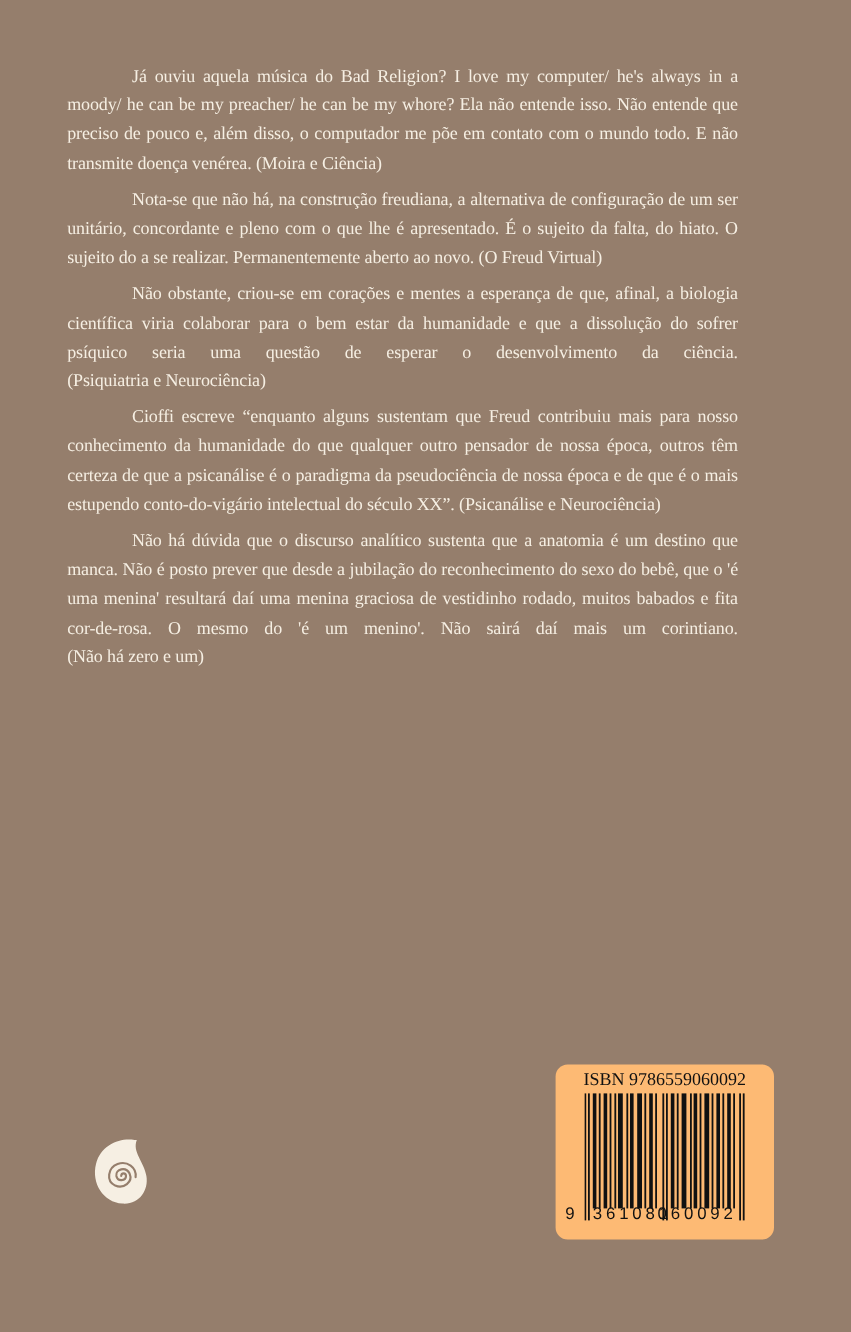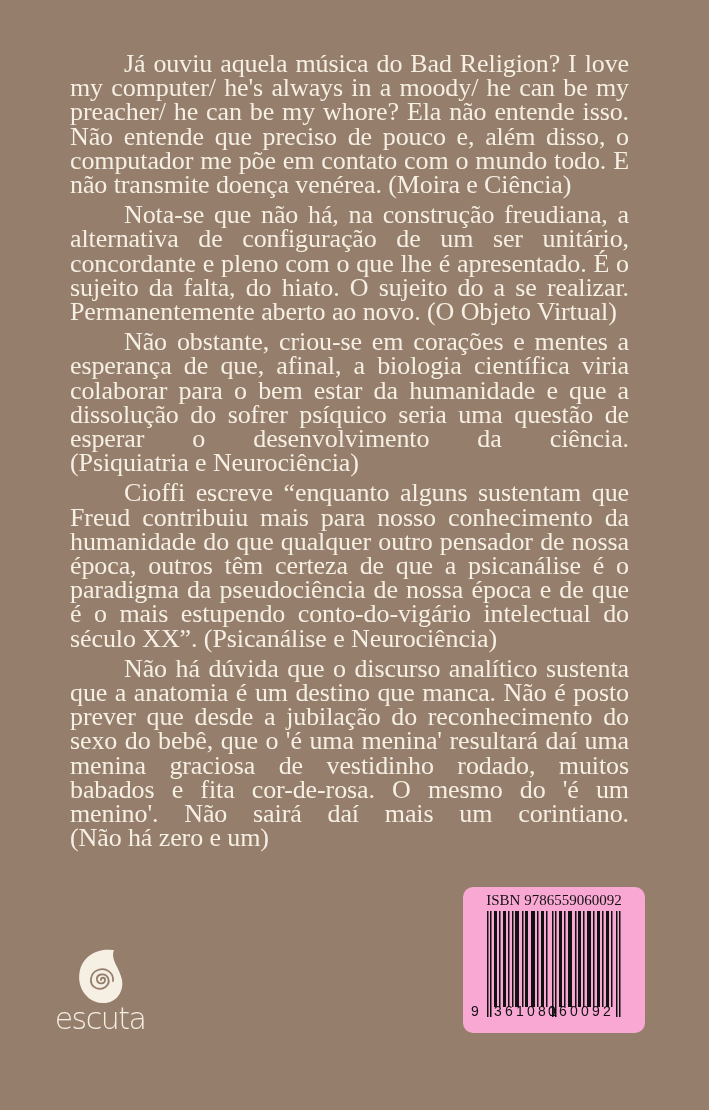--- a/index.html
+++ b/index.html
@@ -15,26 +15,26 @@
     font-family: "Liberation Serif", "DejaVu Serif", serif;
   }
   .back-cover {
     position: absolute;
     left: 0; top: 0;
     width: 709px; height: 1110px;
     background: #957e6c;
   }
   .blurb {
     position: absolute;
-    left: 70px;
+    left: 56px;
     top: 52px;
     width: 559px;
     color: #f6efe3;
     font-family: "Liberation Serif", "DejaVu Serif", serif;
-    font-size: 26px;
+    font-size: 15px;
     line-height: 24.2px;
   }
   .blurb p {
     margin: 0 0 6px 0;
     text-align: justify;
     text-indent: 54px;
     letter-spacing: -0.1px;
   }
   .blurb p .source {
     white-space: nowrap;
@@ -63,21 +63,21 @@
     font-weight: 300;
   }
 
   
   .isbn-label {
     position: absolute;
     left: 463px;
     top: 887px;
     width: 182px;
     height: 146px;
-    background: #f9a8d4;
+    background: #fdba74;
     border-radius: 10px;
   }
   .isbn-title {
     position: absolute;
     left: 0;
     top: 5px;
     width: 182px;
     text-align: center;
     font-family: "Liberation Serif", "DejaVu Serif", serif;
     font-size: 15px;
@@ -106,34 +106,33 @@
   .barcode-digits .d-left { position: absolute; left: 31px; letter-spacing: 3.2px; }
   .barcode-digits .d-right { position: absolute; left: 85px; letter-spacing: 3.2px; }
 </style>
 </head>
 <body>
 
 <div class="back-cover">
 
   <div class="blurb">
     <p><span>Já ouviu aquela música do Bad Religion? I love my computer/ he's always in a moody/ he can be my preacher/ he can be my whore? Ela não entende isso. Não entende que preciso de pouco e, além disso, o computador me põe em contato com o mundo todo. E não transmite doença venérea.</span> <span class="source">(Moira e Ciência)</span></p>
-    <p><span>Nota-se que não há, na construção freudiana, a alternativa de configuração de um ser unitário, concordante e pleno com o que lhe é apresentado. É o sujeito da falta, do hiato. O sujeito do a se realizar. Permanentemente aberto ao novo.</span> <span class="source">(O Objeto Virtual)</span></p>
+    <p><span>Nota-se que não há, na construção freudiana, a alternativa de configuração de um ser unitário, concordante e pleno com o que lhe é apresentado. É o sujeito da falta, do hiato. O sujeito do a se realizar. Permanentemente aberto ao novo.</span> <span class="source">(O Freud Virtual)</span></p>
     <p><span>Não obstante, criou-se em corações e mentes a esperança de que, afinal, a biologia científica viria colaborar para o bem estar da humanidade e que a dissolução do sofrer psíquico seria uma questão de esperar o desenvolvimento da ciência.</span> <span class="source">(Psiquiatria e Neurociência)</span></p>
     <p><span>Cioffi escreve “enquanto alguns sustentam que Freud contribuiu mais para nosso conhecimento da humanidade do que qualquer outro pensador de nossa época, outros têm certeza de que a psicanálise é o paradigma da pseudociência de nossa época e de que é o mais estupendo conto-do-vigário intelectual do século XX”.</span> <span class="source">(Psicanálise e Neurociência)</span></p>
     <p><span>Não há dúvida que o discurso analítico sustenta que a anatomia é um destino que manca. Não é posto prever que desde a jubilação do reconhecimento do sexo do bebê, que o 'é uma menina' resultará daí uma menina graciosa de vestidinho rodado, muitos babados e fita cor-de-rosa. O mesmo do 'é um menino'. Não sairá daí mais um corintiano.</span> <span class="source">(Não há zero e um)</span></p>
   </div>
 
   <div class="logo">
     <svg width="112" height="60" viewBox="0 0 112 60">
 
       <path d="M68 4 C56 2 40 8 36 24 C32 40 42 56 58 57 C72 58 80 46 78 34 C76 22 66 14 70 4 Z" fill="#f6efe3"></path>
 
       <path d="M57 34 C57 31 61 31 61 34 C61 38 54 39 53 34 C52 28 61 26 64 32 C67 39 59 45 52 42 C44 38 46 27 54 24 C62 21 70 27 69 35" fill="none" stroke="#957e6c" stroke-width="1.8" stroke-linecap="round"></path>
     </svg>
-    <div class="logo-text">escuta</div>
   </div>
 
   <div class="isbn-label">
     <div class="isbn-title">ISBN 9786559060092</div>
     <svg class="barcode" width="136" height="112" viewBox="0 0 136 112">
       <g fill="#111">
 
         <rect x="0" y="0" width="1.5" height="106"></rect>
         <rect x="3" y="0" width="1.5" height="106"></rect>
 

